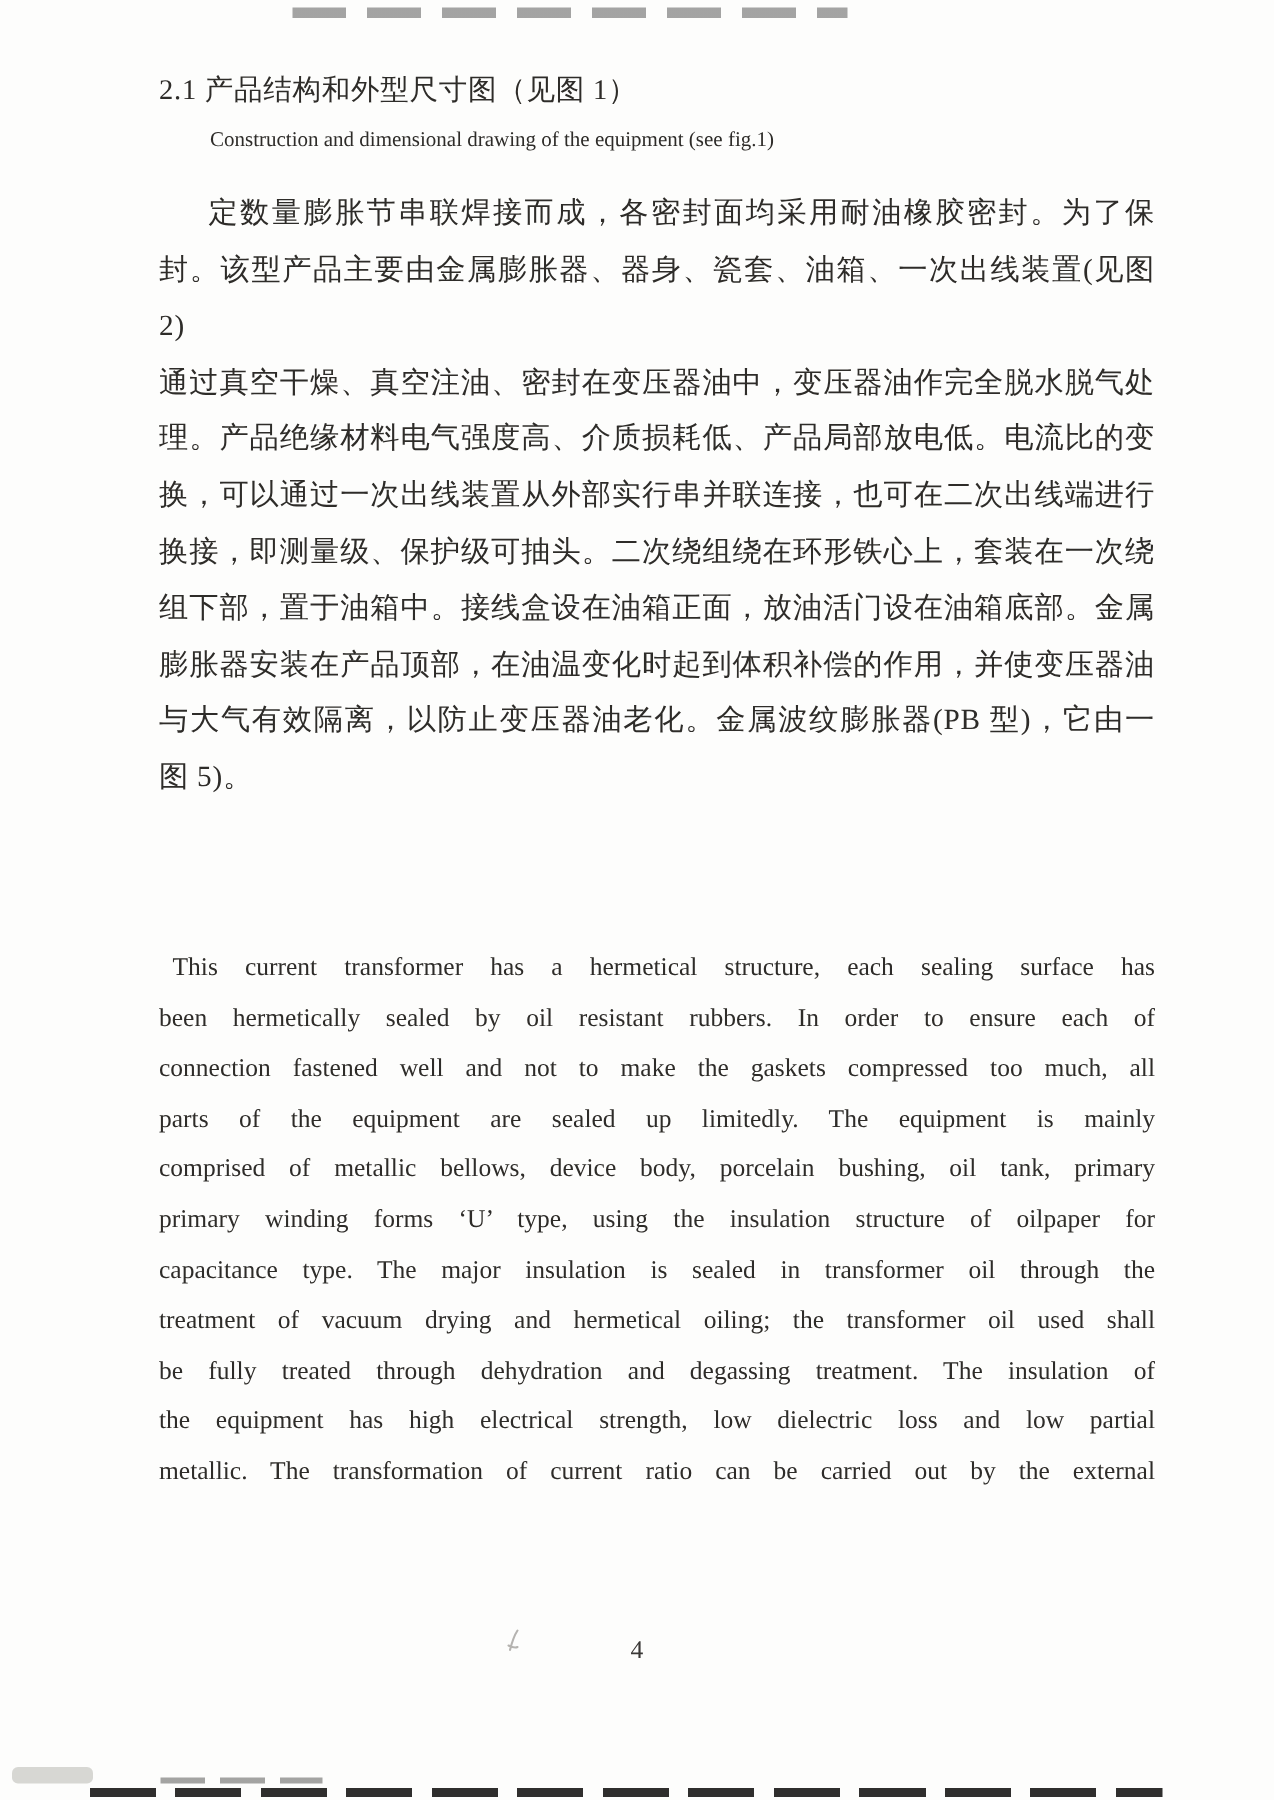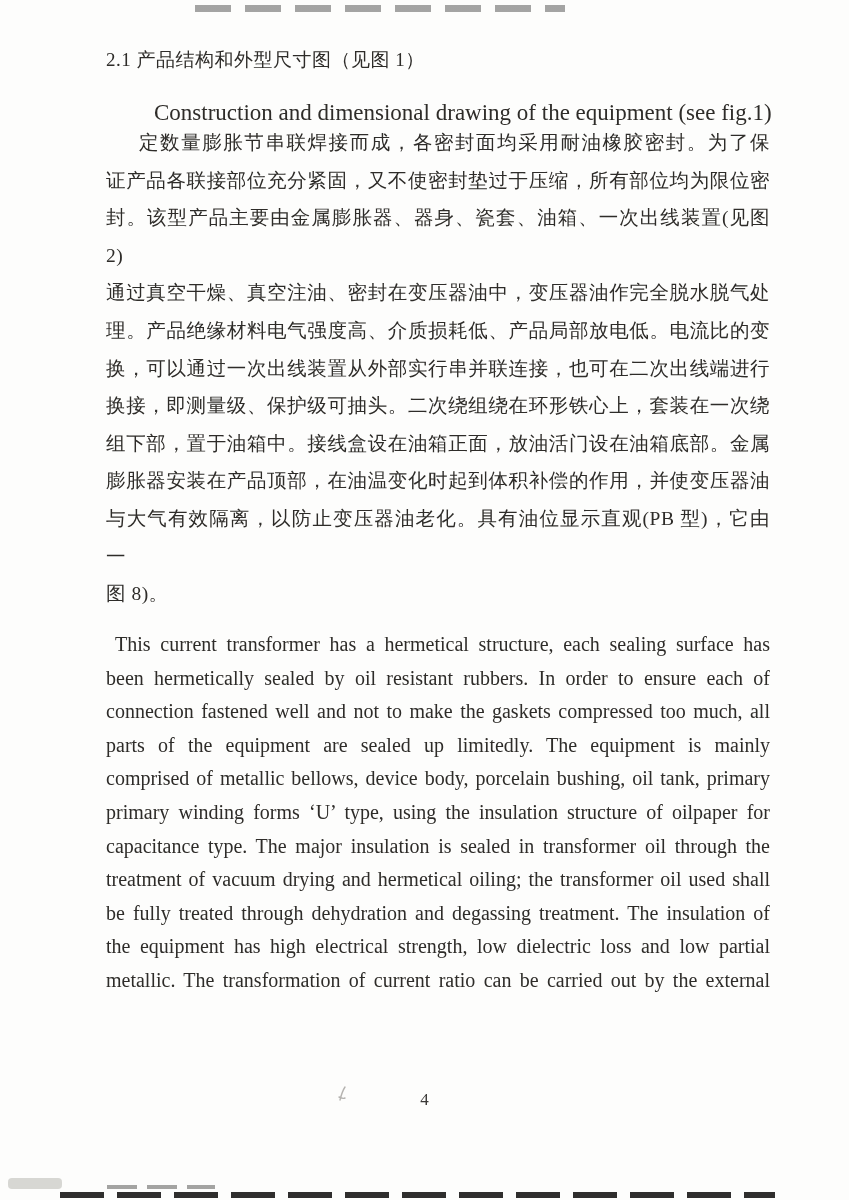--- a/index.html
+++ b/index.html
@@ -23,22 +23,22 @@
     margin: 0;
     font-size: 19px;
     font-weight: normal;
     letter-spacing: 0.5px;
     white-space: nowrap;
   }
   .heading-en {
     position: absolute;
     top: 86px;
     left: 140px;
-    margin: 14px;
-    font-size: 23px;
+    margin: 0;
+    font-size: 14px;
     font-weight: normal;
     white-space: nowrap;
   }
   .para {
     position: absolute;
     left: 106px;
     width: 664px;
   }
   .para .line {
     text-align: justify;
@@ -47,21 +47,21 @@
   .para-zh {
     top: 124px;
     font-size: 19.5px;
     line-height: 37.6px;
     letter-spacing: 0.5px;
   }
   .para-zh .line:first-child { text-indent: 33px; }
   .para-zh .line:last-child  { text-align-last: left; }
   .para-en {
     top: 628px;
-    font-size: 20px;
+    font-size: 17px;
     line-height: 33.6px;
     word-spacing: 1.5px;
   }
   .para-en .line:first-child { text-indent: 9px; }
   .page-number {
     position: absolute;
     top: 1090px;
     left: 0;
     width: 849px;
     text-align: center;
@@ -120,30 +120,29 @@
 <div class="page">
 
   <div class="artifact top-dashes"></div>
 
   <h2 class="heading-zh">2.1 产品结构和外型尺寸图（见图 1）</h2>
 
   <h3 class="heading-en">Construction and dimensional drawing of the equipment (see fig.1)</h3>
 
   <div class="para para-zh">
       <div class="line">定数量膨胀节串联焊接而成，各密封面均采用耐油橡胶密封。为了保</div>
-      <div class="line">证产品各联接部位充分紧固，又不使密封垫过于压缩，所有部位均为限位密</div>
       <div class="line">封。该型产品主要由金属膨胀器、器身、瓷套、油箱、一次出线装置(见图 2)</div>
       <div class="line">通过真空干燥、真空注油、密封在变压器油中，变压器油作完全脱水脱气处</div>
       <div class="line">理。产品绝缘材料电气强度高、介质损耗低、产品局部放电低。电流比的变</div>
       <div class="line">换，可以通过一次出线装置从外部实行串并联连接，也可在二次出线端进行</div>
       <div class="line">换接，即测量级、保护级可抽头。二次绕组绕在环形铁心上，套装在一次绕</div>
       <div class="line">组下部，置于油箱中。接线盒设在油箱正面，放油活门设在油箱底部。金属</div>
       <div class="line">膨胀器安装在产品顶部，在油温变化时起到体积补偿的作用，并使变压器油</div>
-      <div class="line">与大气有效隔离，以防止变压器油老化。具有油位显示直观(PB 型)，它由一</div>
-      <div class="line">图 8)。</div>
+      <div class="line">与大气有效隔离，以防止变压器油老化。金属波纹膨胀器(PB 型)，它由一</div>
+      <div class="line">图 5)。</div>
     </div>
 
   <div class="para para-en">
       <div class="line">This current transformer has a hermetical structure, each sealing surface has</div>
       <div class="line">been hermetically sealed by oil resistant rubbers. In order to ensure each of</div>
       <div class="line">connection fastened well and not to make the gaskets compressed too much, all</div>
       <div class="line">parts of the equipment are sealed up limitedly. The equipment is mainly</div>
       <div class="line">comprised of metallic bellows, device body, porcelain bushing, oil tank, primary</div>
       <div class="line">primary winding forms ‘U’ type, using the insulation structure of oilpaper for</div>
       <div class="line">capacitance type. The major insulation is sealed in transformer oil through the</div>

